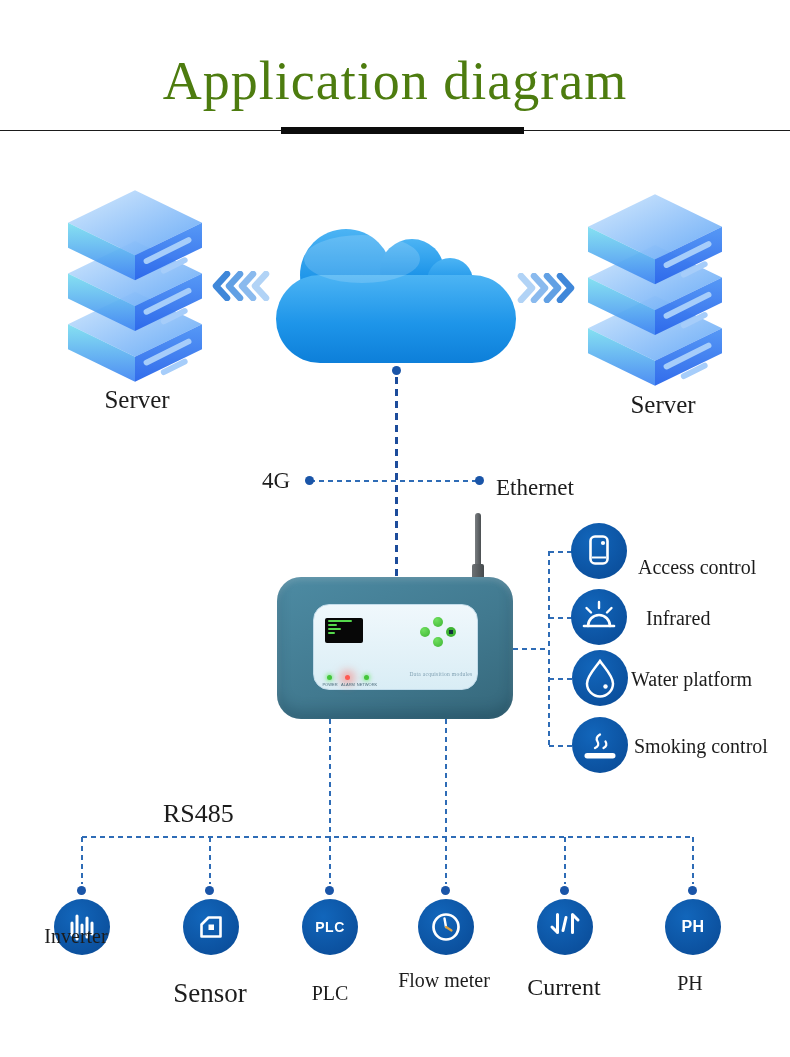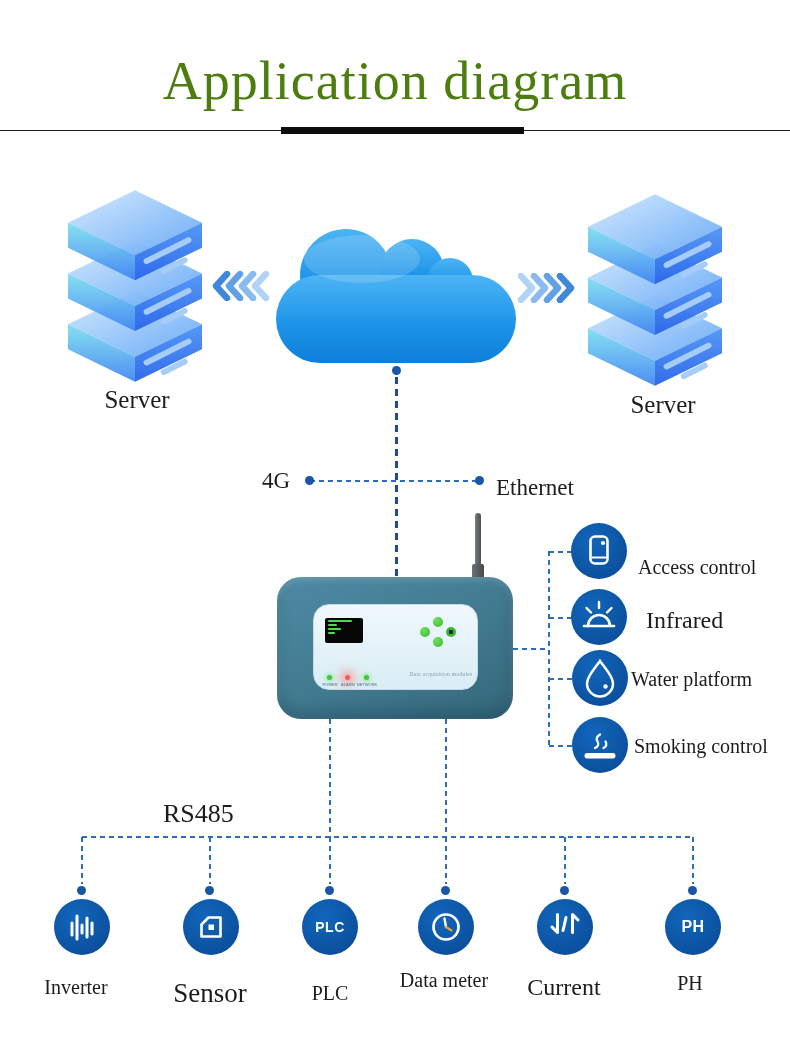--- a/index.html
+++ b/index.html
@@ -172,21 +172,21 @@
 
   <div class="abs circle" style="left:571px;top:589px;">
     <svg width="56" height="56" viewBox="0 0 56 56" fill="none" stroke="#fff" stroke-linecap="round">
       <path d="M17,37 a11,11 0 0 1 22,0" stroke-width="2.6"></path>
       <line x1="13" y1="37" x2="43" y2="37" stroke-width="2.6"></line>
       <line x1="28" y1="13" x2="28" y2="19" stroke-width="2.4"></line>
       <line x1="15.5" y1="19" x2="20" y2="23.5" stroke-width="2.4"></line>
       <line x1="40.5" y1="19" x2="36" y2="23.5" stroke-width="2.4"></line>
     </svg>
   </div>
-  <div class="abs label" style="left:646px;top:607px;font-size:24px;">Infrared</div>
+  <div class="abs label" style="left:646px;top:607px;font-size:20px;">Infrared</div>
 
   <div class="abs circle" style="left:572px;top:650px;">
     <svg width="56" height="56" viewBox="0 0 56 56" fill="none" stroke="#fff">
       <path d="M28,11 C24,17 15,26 15,33.5 a13,13 0 0 0 26,0 C41,26 32,17 28,11 Z" stroke-width="2.5"></path>
       <circle cx="33.5" cy="36.5" r="2.2" fill="#fff" stroke="none"></circle>
     </svg>
   </div>
   <div class="abs label" style="left:631px;top:668px;font-size:20px;">Water platform</div>
 
   <div class="abs circle" style="left:572px;top:717px;">
@@ -218,21 +218,21 @@
 
   <div class="abs circle" style="left:54px;top:899px;">
     <svg width="56" height="56" viewBox="0 0 56 56" stroke="#fff" stroke-width="3" stroke-linecap="round">
       <line x1="18" y1="24" x2="18" y2="36"></line>
       <line x1="23" y1="17" x2="23" y2="40"></line>
       <line x1="28" y1="26" x2="28" y2="34"></line>
       <line x1="33" y1="19" x2="33" y2="38"></line>
       <line x1="38" y1="24" x2="38" y2="35"></line>
     </svg>
   </div>
-  <div class="abs label" style="left:6px;top:976px;width:140px;text-align:center;font-size:20px;">Inverter</div>
+  <div class="abs label" style="left:6px;top:925px;width:140px;text-align:center;font-size:20px;">Inverter</div>
 
   <div class="abs circle" style="left:183px;top:899px;">
     <svg width="56" height="56" viewBox="0 0 56 56" fill="none" stroke="#fff" stroke-linejoin="round">
       <path d="M25.5,18.5 H37.5 V37.5 H18.5 V25.5 Z" stroke-width="2.6"></path>
       <rect x="25.5" y="25.5" width="5.5" height="5.5" fill="#fff" stroke="none"></rect>
     </svg>
   </div>
   <div class="abs label" style="left:140px;top:978px;width:140px;text-align:center;font-size:27px;">Sensor</div>
 
   <div class="abs circle" style="left:302px;top:899px;">
@@ -240,21 +240,21 @@
   </div>
   <div class="abs label" style="left:260px;top:982px;width:140px;text-align:center;font-size:20px;">PLC</div>
 
   <div class="abs circle" style="left:418px;top:899px;">
     <svg width="56" height="56" viewBox="0 0 56 56" fill="none" stroke-linecap="round">
       <circle cx="28" cy="28" r="12.5" stroke="#fff" stroke-width="2.7"></circle>
       <line x1="28" y1="28" x2="26.5" y2="19.5" stroke="#fff" stroke-width="2.4"></line>
       <line x1="28" y1="28" x2="33.5" y2="31.5" stroke="#e2a23c" stroke-width="2.2"></line>
     </svg>
   </div>
-  <div class="abs label" style="left:374px;top:969px;width:140px;text-align:center;font-size:20px;">Data meter</div>
+  <div class="abs label" style="left:374px;top:969px;width:140px;text-align:center;font-size:20px;">Flow meter</div>
 
   <div class="abs circle" style="left:537px;top:899px;">
     <svg width="56" height="56" viewBox="0 0 56 56" fill="none" stroke="#fff" stroke-width="3" stroke-linecap="round" stroke-linejoin="round">
       <path d="M20.5,15.5 V33.5 M20.5,33.5 L15,28"></path>
       <path d="M29,18.5 L26,31.5"></path>
       <path d="M35.5,33.5 V15.5 M35.5,15.5 L41,21"></path>
     </svg>
   </div>
   <div class="abs label" style="left:494px;top:974px;width:140px;text-align:center;font-size:24px;">Current</div>
 

